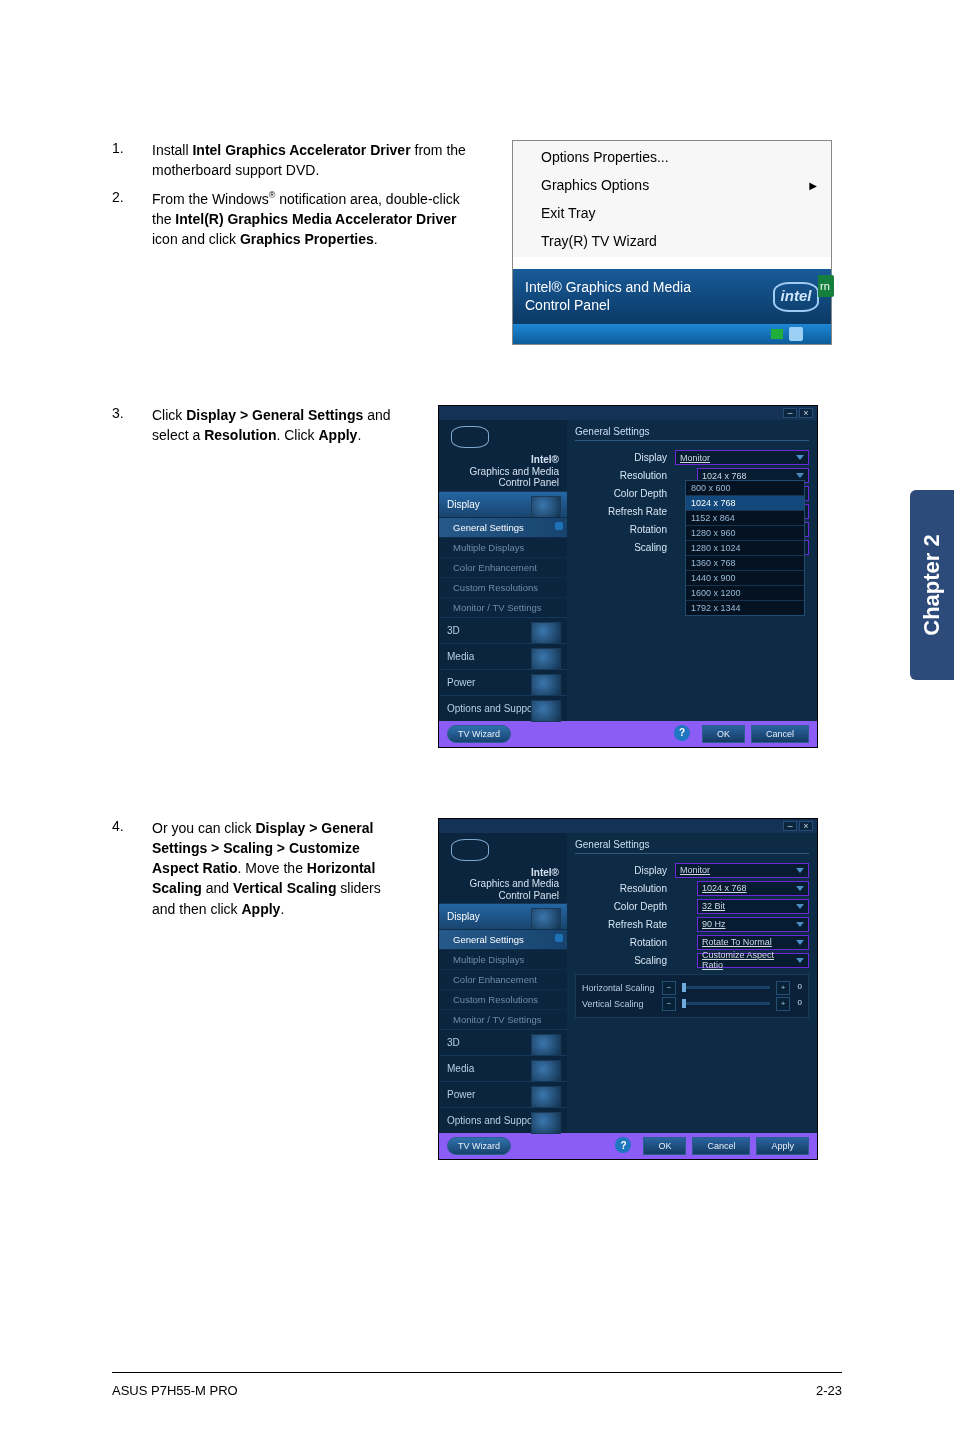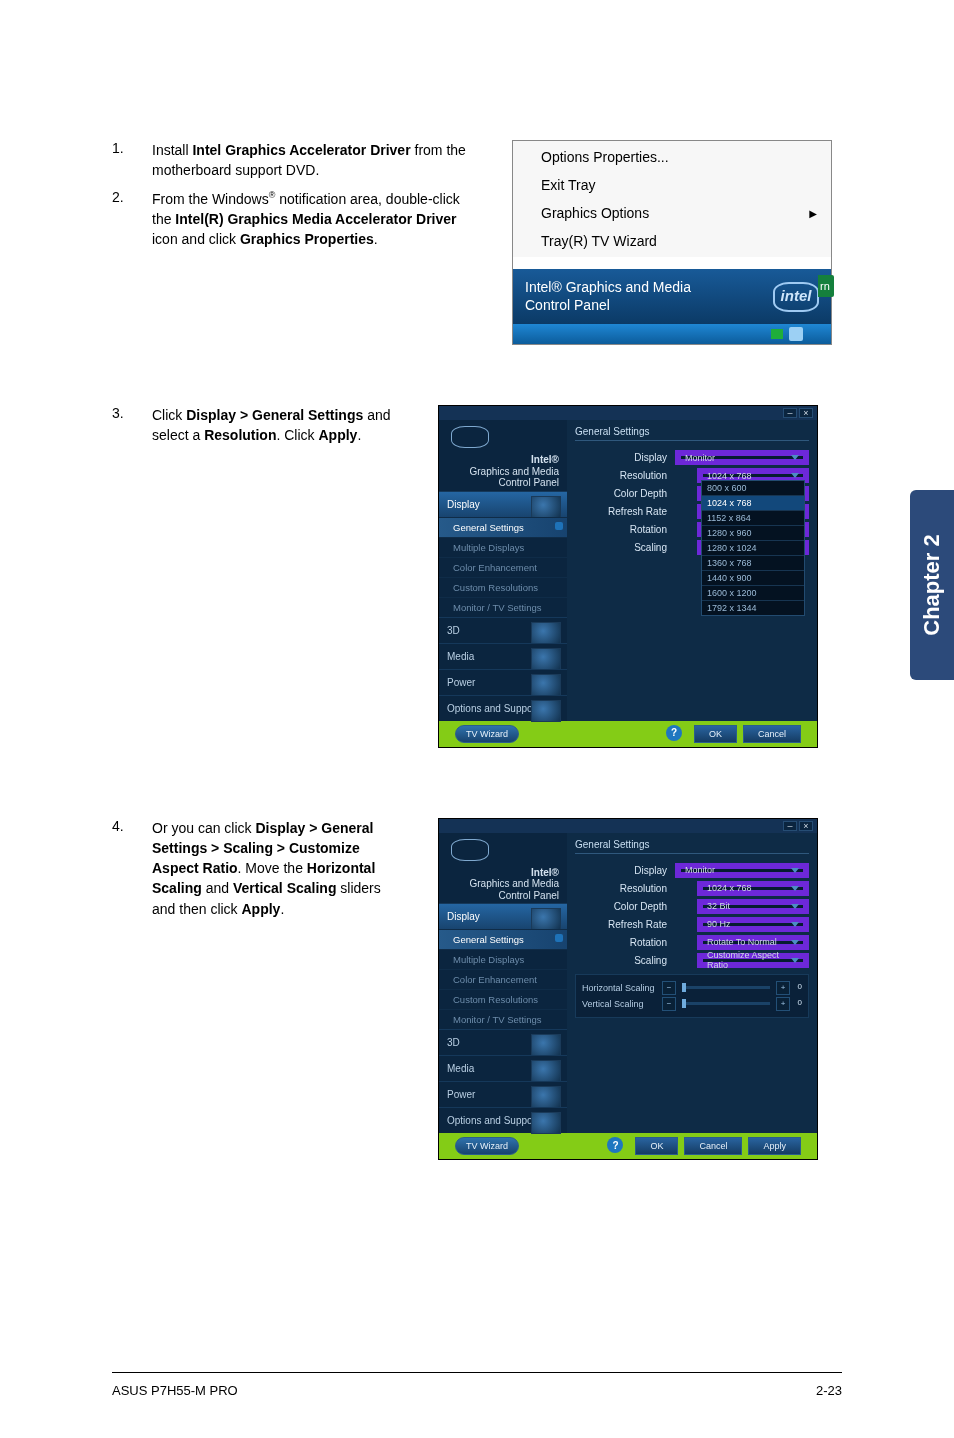--- a/index.html
+++ b/index.html
@@ -55,35 +55,35 @@
   .ip-side-item { padding: 7px 8px; border-top: 1px solid #15385a; position: relative; font-size: 10px; color: #b9cfe3; }
   .ip-side-item.selected { background: linear-gradient(#2566a3,#18446f); color: #fff; }
   .ip-side-sub { padding: 4px 8px 4px 14px; font-size: 9.5px; color: #6d8caa; border-top: 1px solid #0f2c48; }
   .ip-side-sub.hl { background: linear-gradient(90deg,#265a8a,#17436f); color: #fff; position: relative; }
   .ip-side-sub.hl::after { content: ""; position: absolute; right: 4px; top: 4px; width: 8px; height: 8px; background: #1e72b8; border-radius: 2px; }
   .ip-side-item.hasThumb::after { content: ""; position: absolute; right: 6px; top: 4px; width: 28px; height: 20px; background: radial-gradient(circle at 40% 40%,#3b76ad,#12324f); border: 1px solid #1a3a59; }
   .ip-main { flex: 1; background: #0e2b46; position: relative; padding: 6px 8px 8px 8px; overflow: hidden; }
   .ip-tab { color: #c9dff2; font-size: 10px; margin-bottom: 6px; display: inline-block; border-bottom: 1px solid #2f587d; padding-bottom: 3px; width: 100%; }
   .ip-field-row { display: flex; align-items: center; justify-content: space-between; margin: 3px 0; }
   .ip-label { color: #d6e5f3; font-size: 10px; text-align: right; flex: 0 0 100px; padding-right: 8px; }
-  .ip-select { flex: 0 0 112px; height: 15px; background: #061c31; border: 6px solid #6d28d9; display: flex; align-items: center; justify-content: space-between; padding: 0 4px; font-size: 9px; }
+  .ip-select { flex: 0 0 112px; height: 15px; background: #061c31; border: 1px solid #6d28d9; display: flex; align-items: center; justify-content: space-between; padding: 0 4px; font-size: 9px; text-decoration: underline; }
   .ip-select .chev { width: 0; height: 0; border-left: 4px solid transparent; border-right: 4px solid transparent; border-top: 5px solid #4c8dc4; }
   .ip-select.long { flex: 1; }
-  .ip-optlist { position: absolute; right: 12px; top: 60px; width: 104px; background: #041221; border: 1px solid #224b70; z-index: 3; }
+  .ip-optlist { position: absolute; right: 12px; top: 60px; width: 120px; background: #041221; border: 1px solid #224b70; z-index: 3; }
   .ip-opt { padding: 2px 5px; font-size: 9px; color: #9bbad6; border-top: 1px solid #173551; }
   .ip-opt:first-child { border-top: none; }
   .ip-opt.sel { background: #12487b; color: #fff; }
   .ip-sliderblock { margin-top: 6px; background: #0a2139; border: 1px solid #173a5a; padding: 4px 6px; }
   .ip-sliderrow { display: flex; align-items: center; margin: 2px 0; }
   .ip-sliderrow .sl-label { flex: 0 0 80px; font-size: 9px; color: #b5cde3; }
   .ip-sliderrow .sl-stepper { width: 14px; height: 14px; border: 1px solid #235077; background: #092137; font-size: 8px; text-align: center; line-height: 12px; color: #9ec5e6; }
   .ip-sliderrow .sl-track { flex: 1; height: 3px; background: #1a4267; position: relative; margin: 0 6px; }
   .ip-sliderrow .sl-track::after { content: ""; position: absolute; left: 0; top: -3px; width: 4px; height: 9px; background: #6fabdd; }
   .ip-sliderrow .sl-val { width: 12px; height: 12px; font-size: 8px; color: #cfe1f1; text-align: right; }
-  .ip-bottom { height: 26px; background: #84cc16; display: flex; align-items: center; padding: 0 16px; justify-content: space-between; }
+  .ip-bottom { height: 26px; background: #8b5cf6; display: flex; align-items: center; padding: 0 8px; justify-content: space-between; }
   .ip-bottom .wiz { height: 18px; padding: 0 10px; background: linear-gradient(#2f72ad,#17436f); border: 1px solid #2a5e8d; font-size: 9px; color: #e6f0fa; display: flex; align-items: center; border-radius: 9px; }
   .ip-bottom .btns { display: flex; gap: 6px; }
   .ip-bottom .bbtn { height: 18px; padding: 0 14px; background: linear-gradient(#2964a0,#153c63); border: 1px solid #2a5e8d; font-size: 9px; color: #e6f0fa; display: flex; align-items: center; }
   .ip-bottom .info { width: 16px; height: 16px; border-radius: 50%; background: #1f77c0; color: #fff; font-size: 10px; font-weight: bold; display: flex; align-items: center; justify-content: center; margin-right: 6px; }
 </style>
 </head>
 <body>
 
 <div class="page">
 
@@ -99,25 +99,25 @@
       </div>
     </div>
     <div class="img-col">
       <div class="menu-shot-wrap">
         <div class="menu-shot">
           <div class="menu-top">
             <div class="menu-item">
               <span>Options Properties...</span>
             </div>
             <div class="menu-item">
-              <span>Exit Tray</span>
-            </div>
-            <div class="menu-item">
               <span>Graphics Options</span>
               <span class="menu-arrow">▶</span>
+            </div>
+            <div class="menu-item">
+              <span>Exit Tray</span>
             </div>
             <div class="menu-item">
               <span>Tray(R) TV Wizard</span>
             </div>
           </div>
           <div class="panel-bar">
             <div>
               <div>Intel® Graphics and Media</div>
               <div>Control Panel</div>
             </div>

